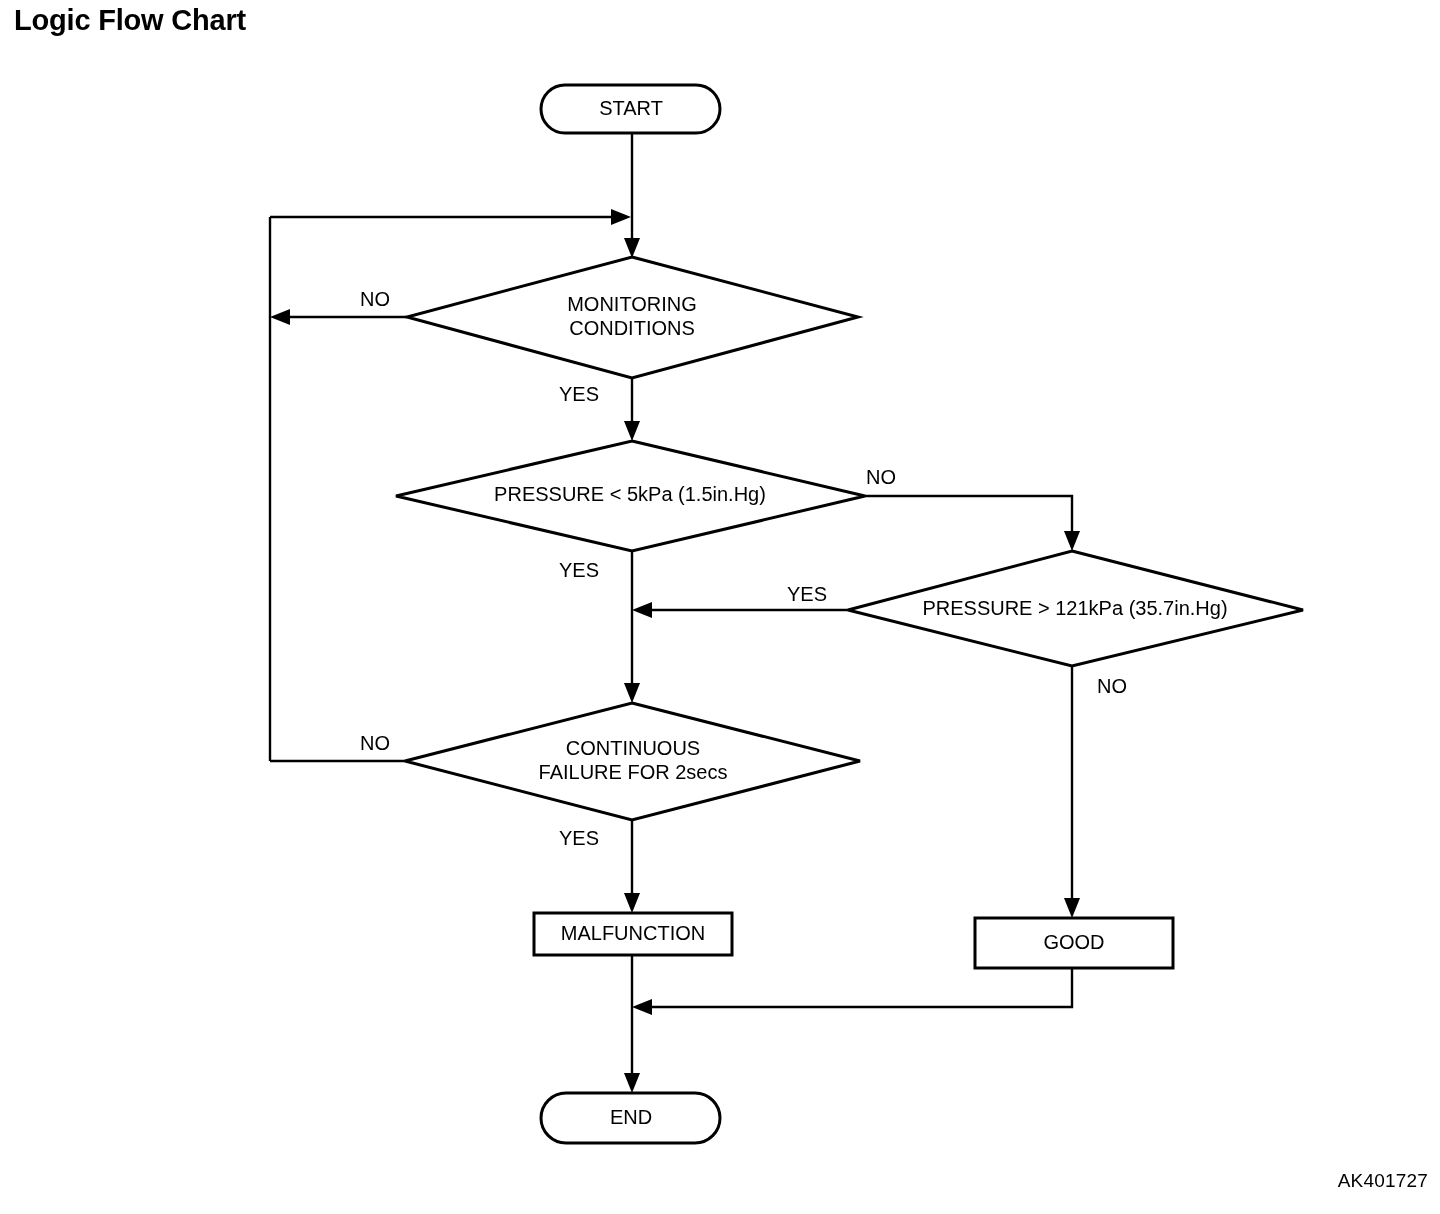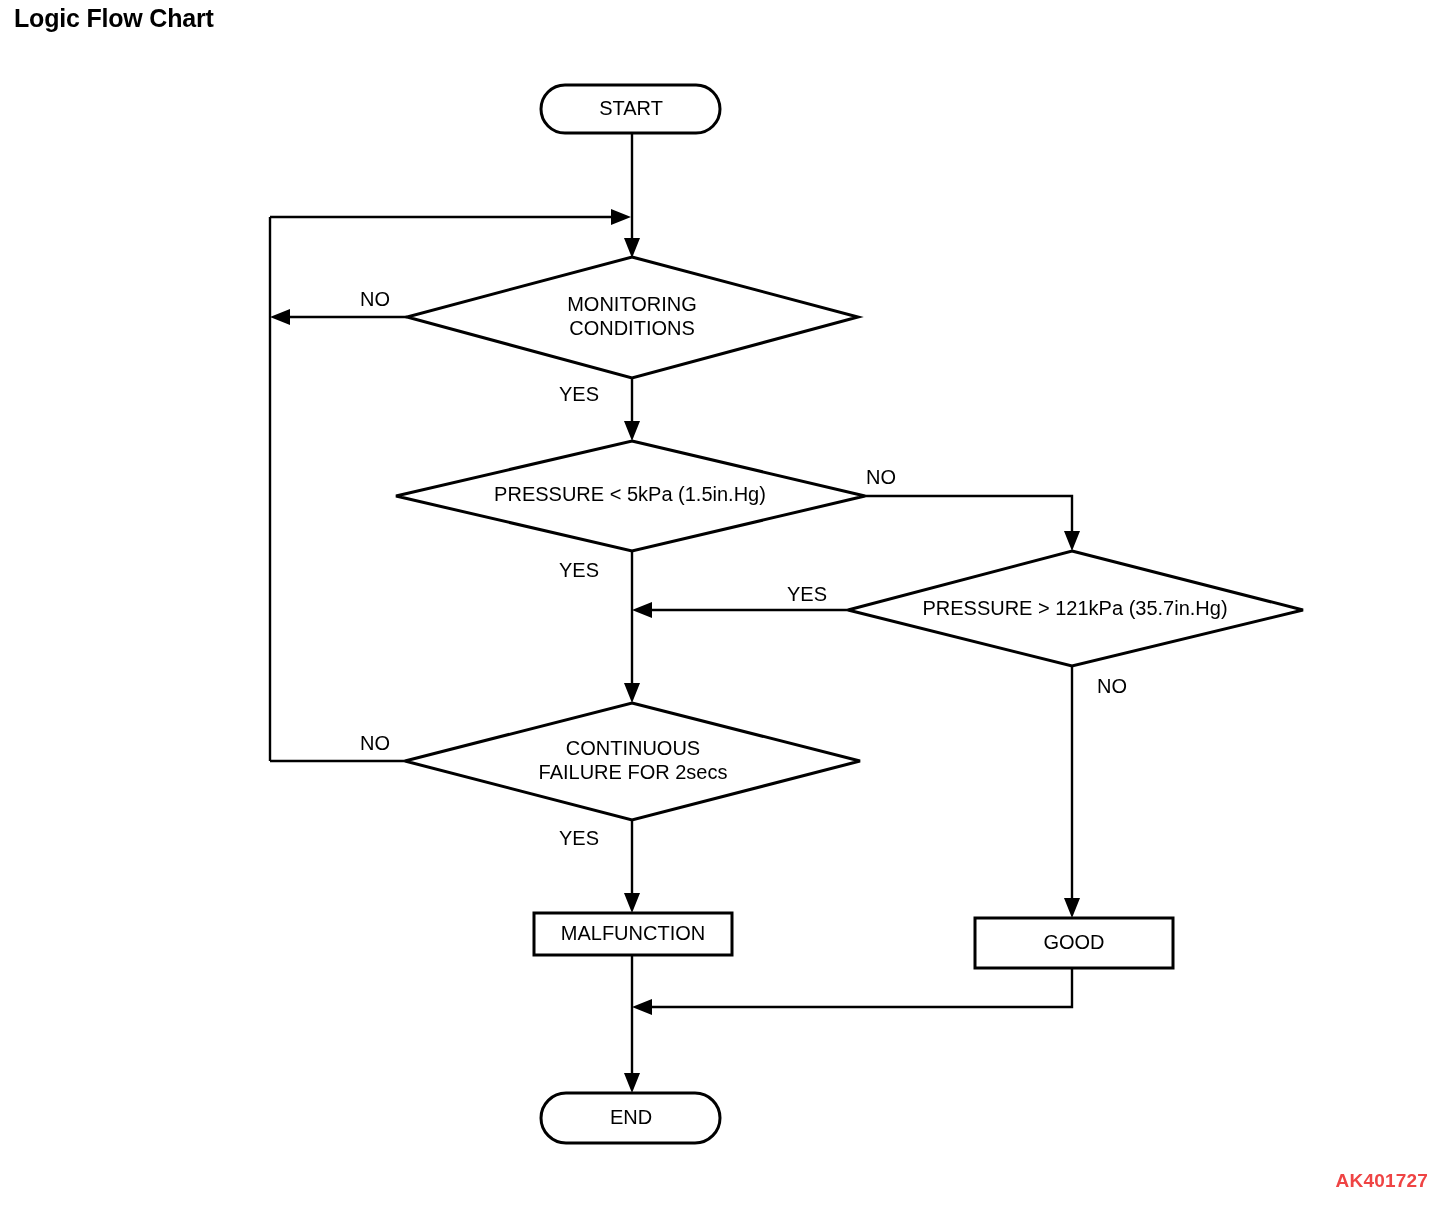--- a/index.html
+++ b/index.html
@@ -12,33 +12,33 @@
     height: 1214px;
     position: relative;
     font-family: "Liberation Sans", sans-serif;
     color: #000000;
     overflow: hidden;
   }
   #page-title {
     position: absolute;
     left: 14px;
     top: 4px;
-    font-size: 25px;
+    font-size: 29px;
     font-weight: bold;
     letter-spacing: -0.2px;
     color: #000000;
   }
   #ref-code {
     position: absolute;
     right: 12px;
     top: 1170px;
     font-size: 19px;
-    font-weight: bold;
+    font-weight: normal;
     letter-spacing: 0.2px;
-    color: #ef4444;
+    color: #000000;
   }
   #flow-svg {
     position: absolute;
     left: 0;
     top: 0;
   }
   .node-text {
     font-family: "Liberation Sans", sans-serif;
     font-size: 20px;
     fill: #000000;

